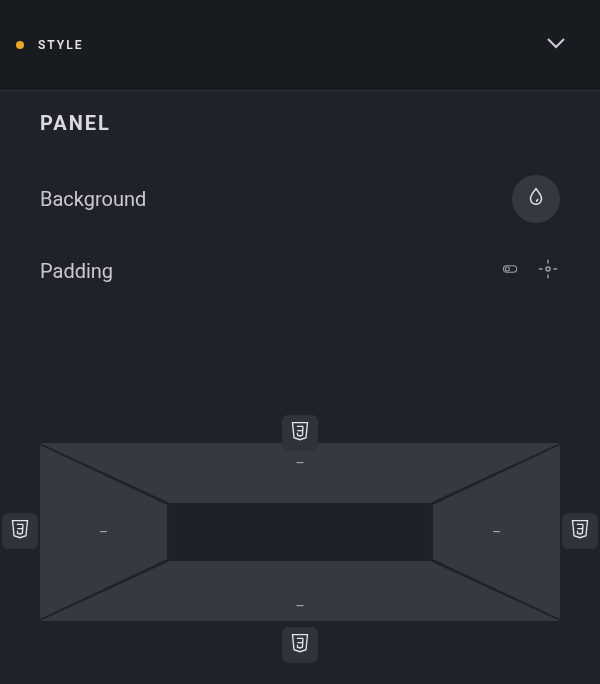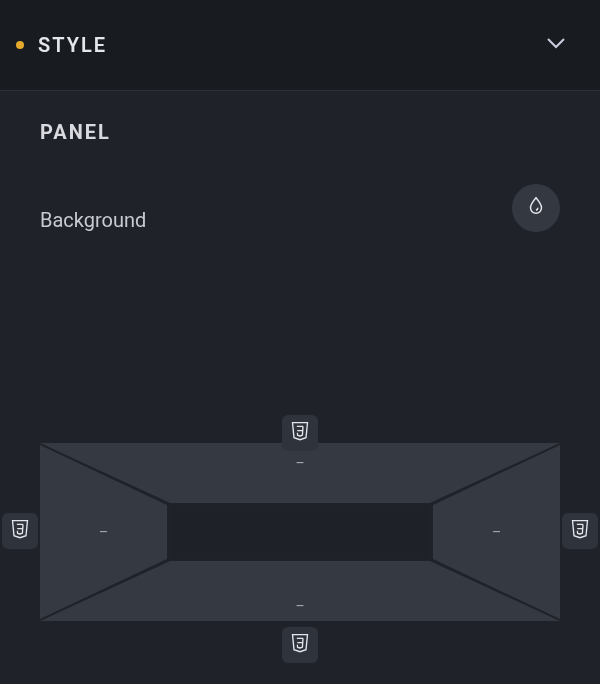--- a/index.html
+++ b/index.html
@@ -20,48 +20,48 @@
     cursor: pointer;
   }
   .bullet {
     width: 8px; height: 8px;
     background: #e5a92c;
     border-radius: 50%;
     margin-right: 14px;
   }
   .section-title {
     flex: 1;
-    font-size: 20px;
+    font-size: 12px;
     font-weight: 600;
     letter-spacing: 2px;
     color: #e4e6eb;
   }
   .chev svg { width: 24px; height: 24px; stroke: #ccccdc; fill: none; stroke-width: 2; }
 
   
   .body-wrap {
     background: #1f2228;
     border-top: 1px solid #2d3137;
-    padding-top: 29px;
+    padding-top: 20px;
     height: 594px;
     position: relative;
   }
   .body-inner {
     padding: 0 40px;
   }
   .panel-label {
     font-size: 20px;
     font-weight: 700;
     letter-spacing: 2px;
     color: #d8dae0;
     margin-bottom: 40px;
   }
   .row {
     display: flex;
-    align-items: flex-end;
+    align-items: center;
     margin-bottom: 36px;
   }
   .row .label {
     flex: 1;
     font-size: 20px;
     font-weight: 400;
     color: #c8c9d2;
   }
   .circle-btn {
     width: 48px; height: 48px;
@@ -198,20 +198,39 @@
       <div class="circle-btn">
         <span>
           <svg viewBox="0 0 24 24">
               <use href="#droplet"></use>
             </svg>
         </span>
       </div>
     </div>
 
 
+    <div class="row padding">
+      <div class="label">Padding</div>
+      <div class="mini-ctrls">
+        <div class="ctrl">
+          <span>
+            <svg viewBox="0 0 24 24" width="26" height="16">
+                <use href="#toggle"></use>
+              </svg>
+          </span>
+        </div>
+        <div class="ctrl">
+          <span>
+            <svg viewBox="0 0 24 24" width="22" height="22">
+                <use href="#focus"></use>
+              </svg>
+          </span>
+        </div>
+      </div>
+    </div>
   </div>
 
   <div class="pad-stage">
 
     <div class="trapezoids">
       <div class="trap top">–</div>
       <div class="trap right">–</div>
       <div class="trap bottom">–</div>
       <div class="trap left">–</div>
     </div>

